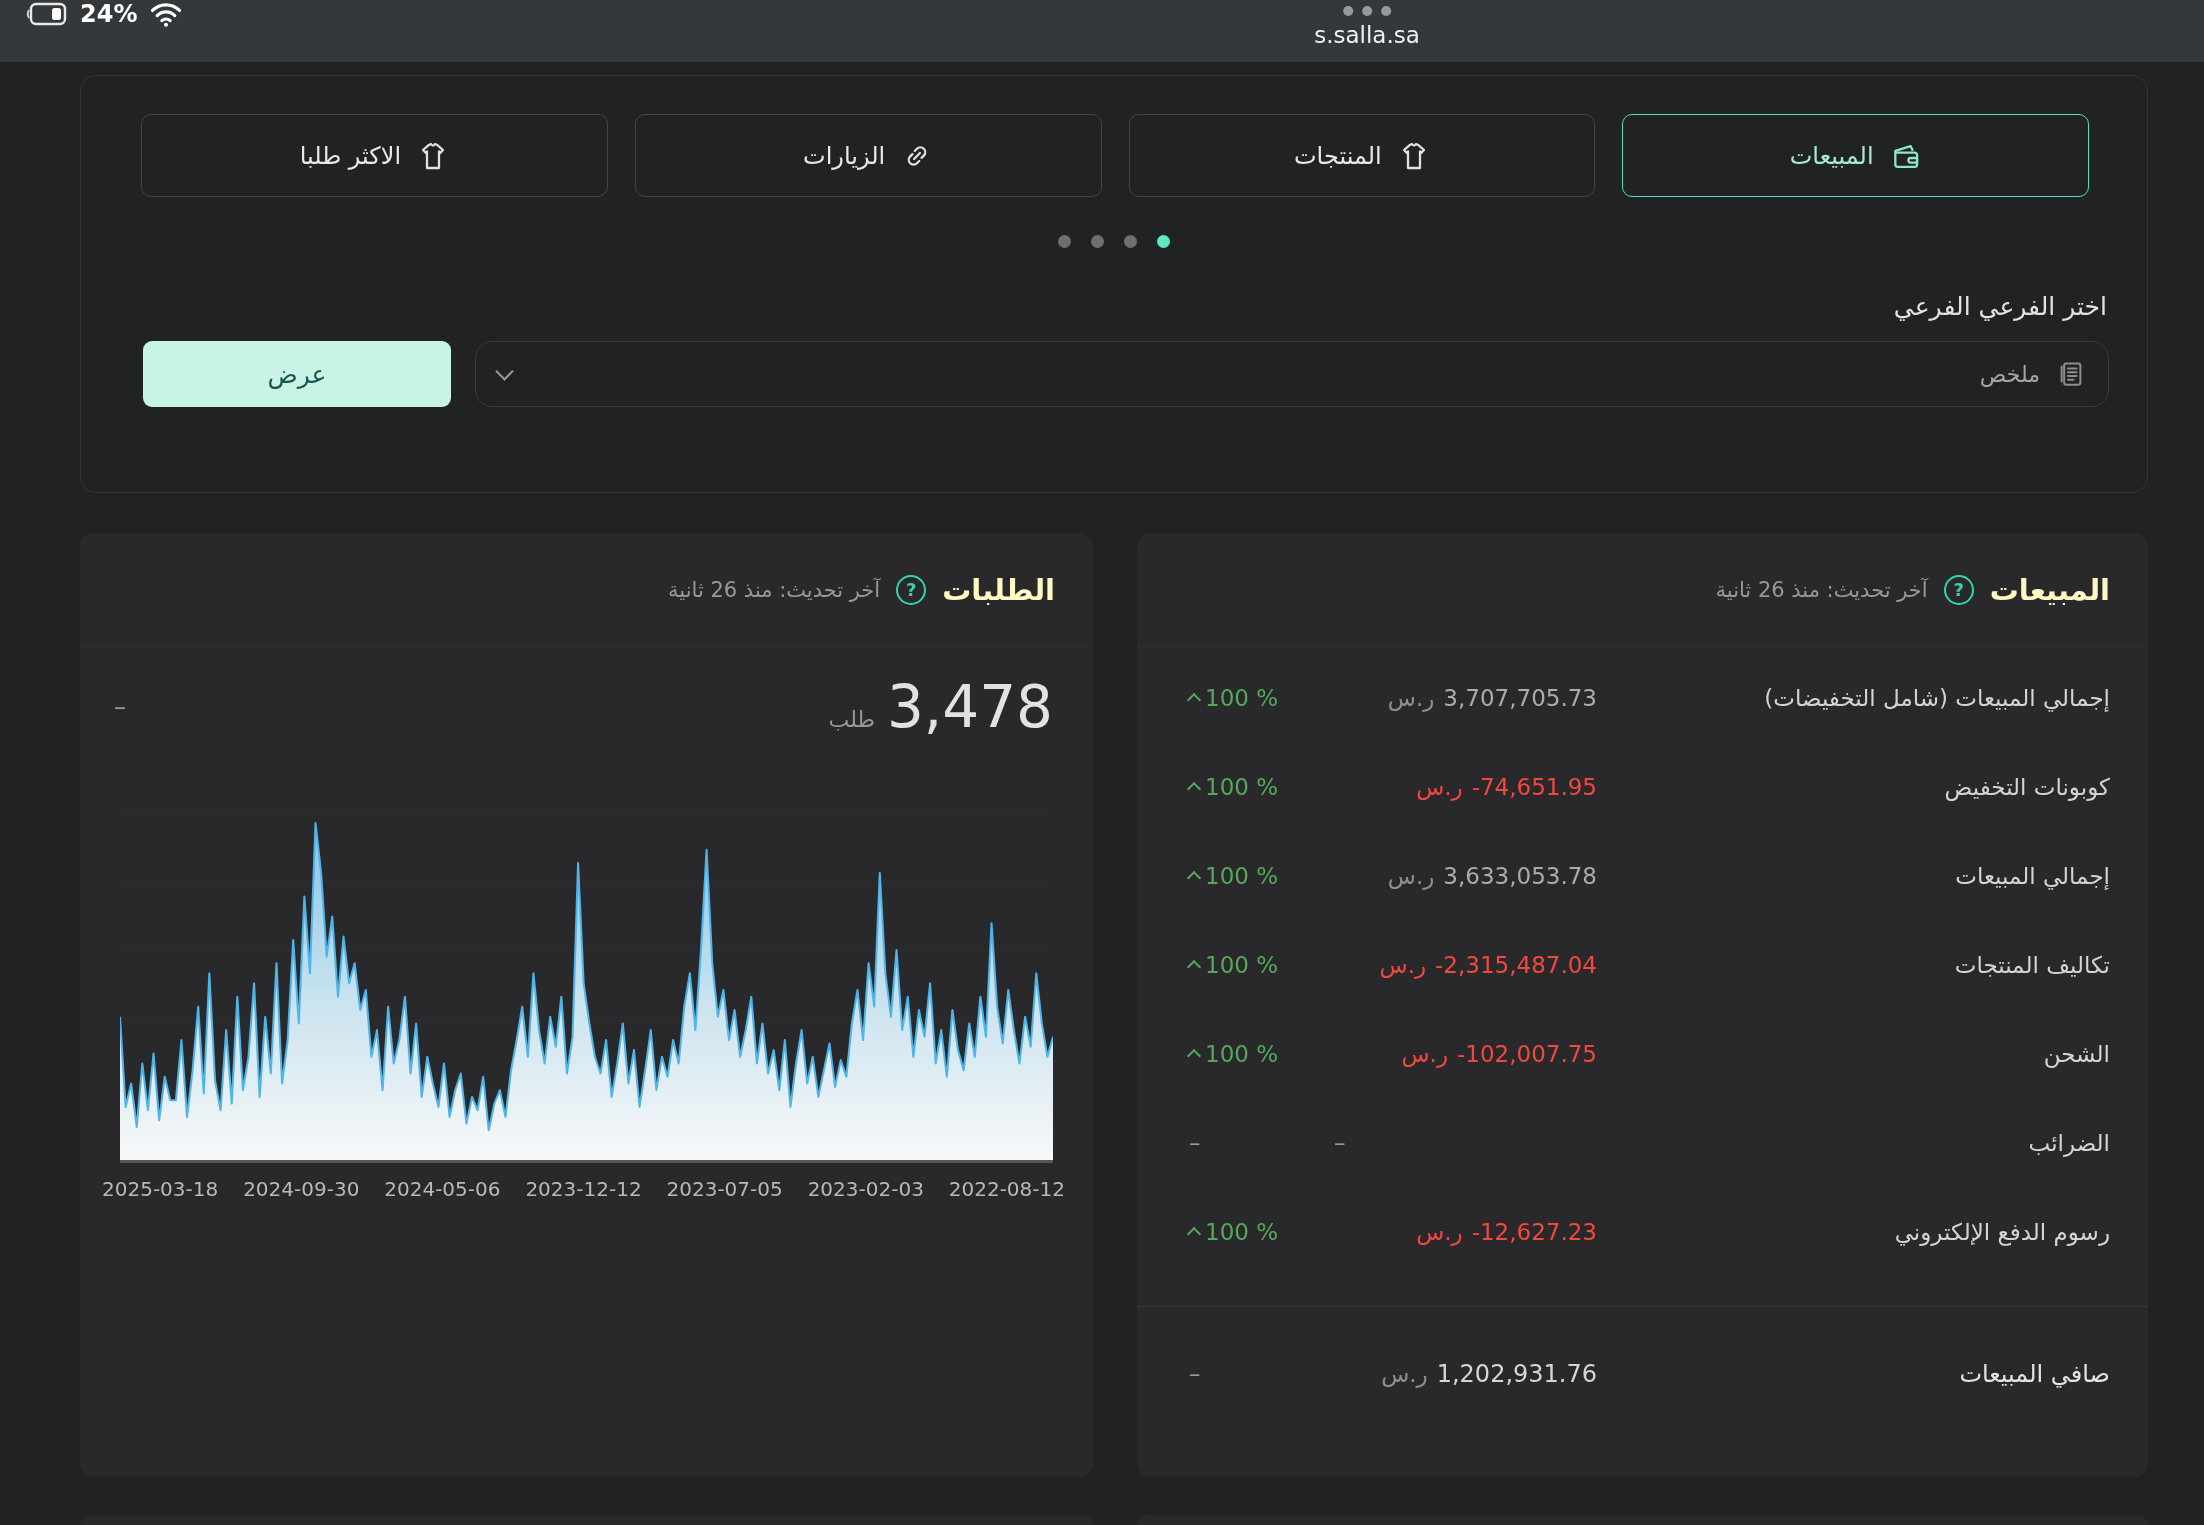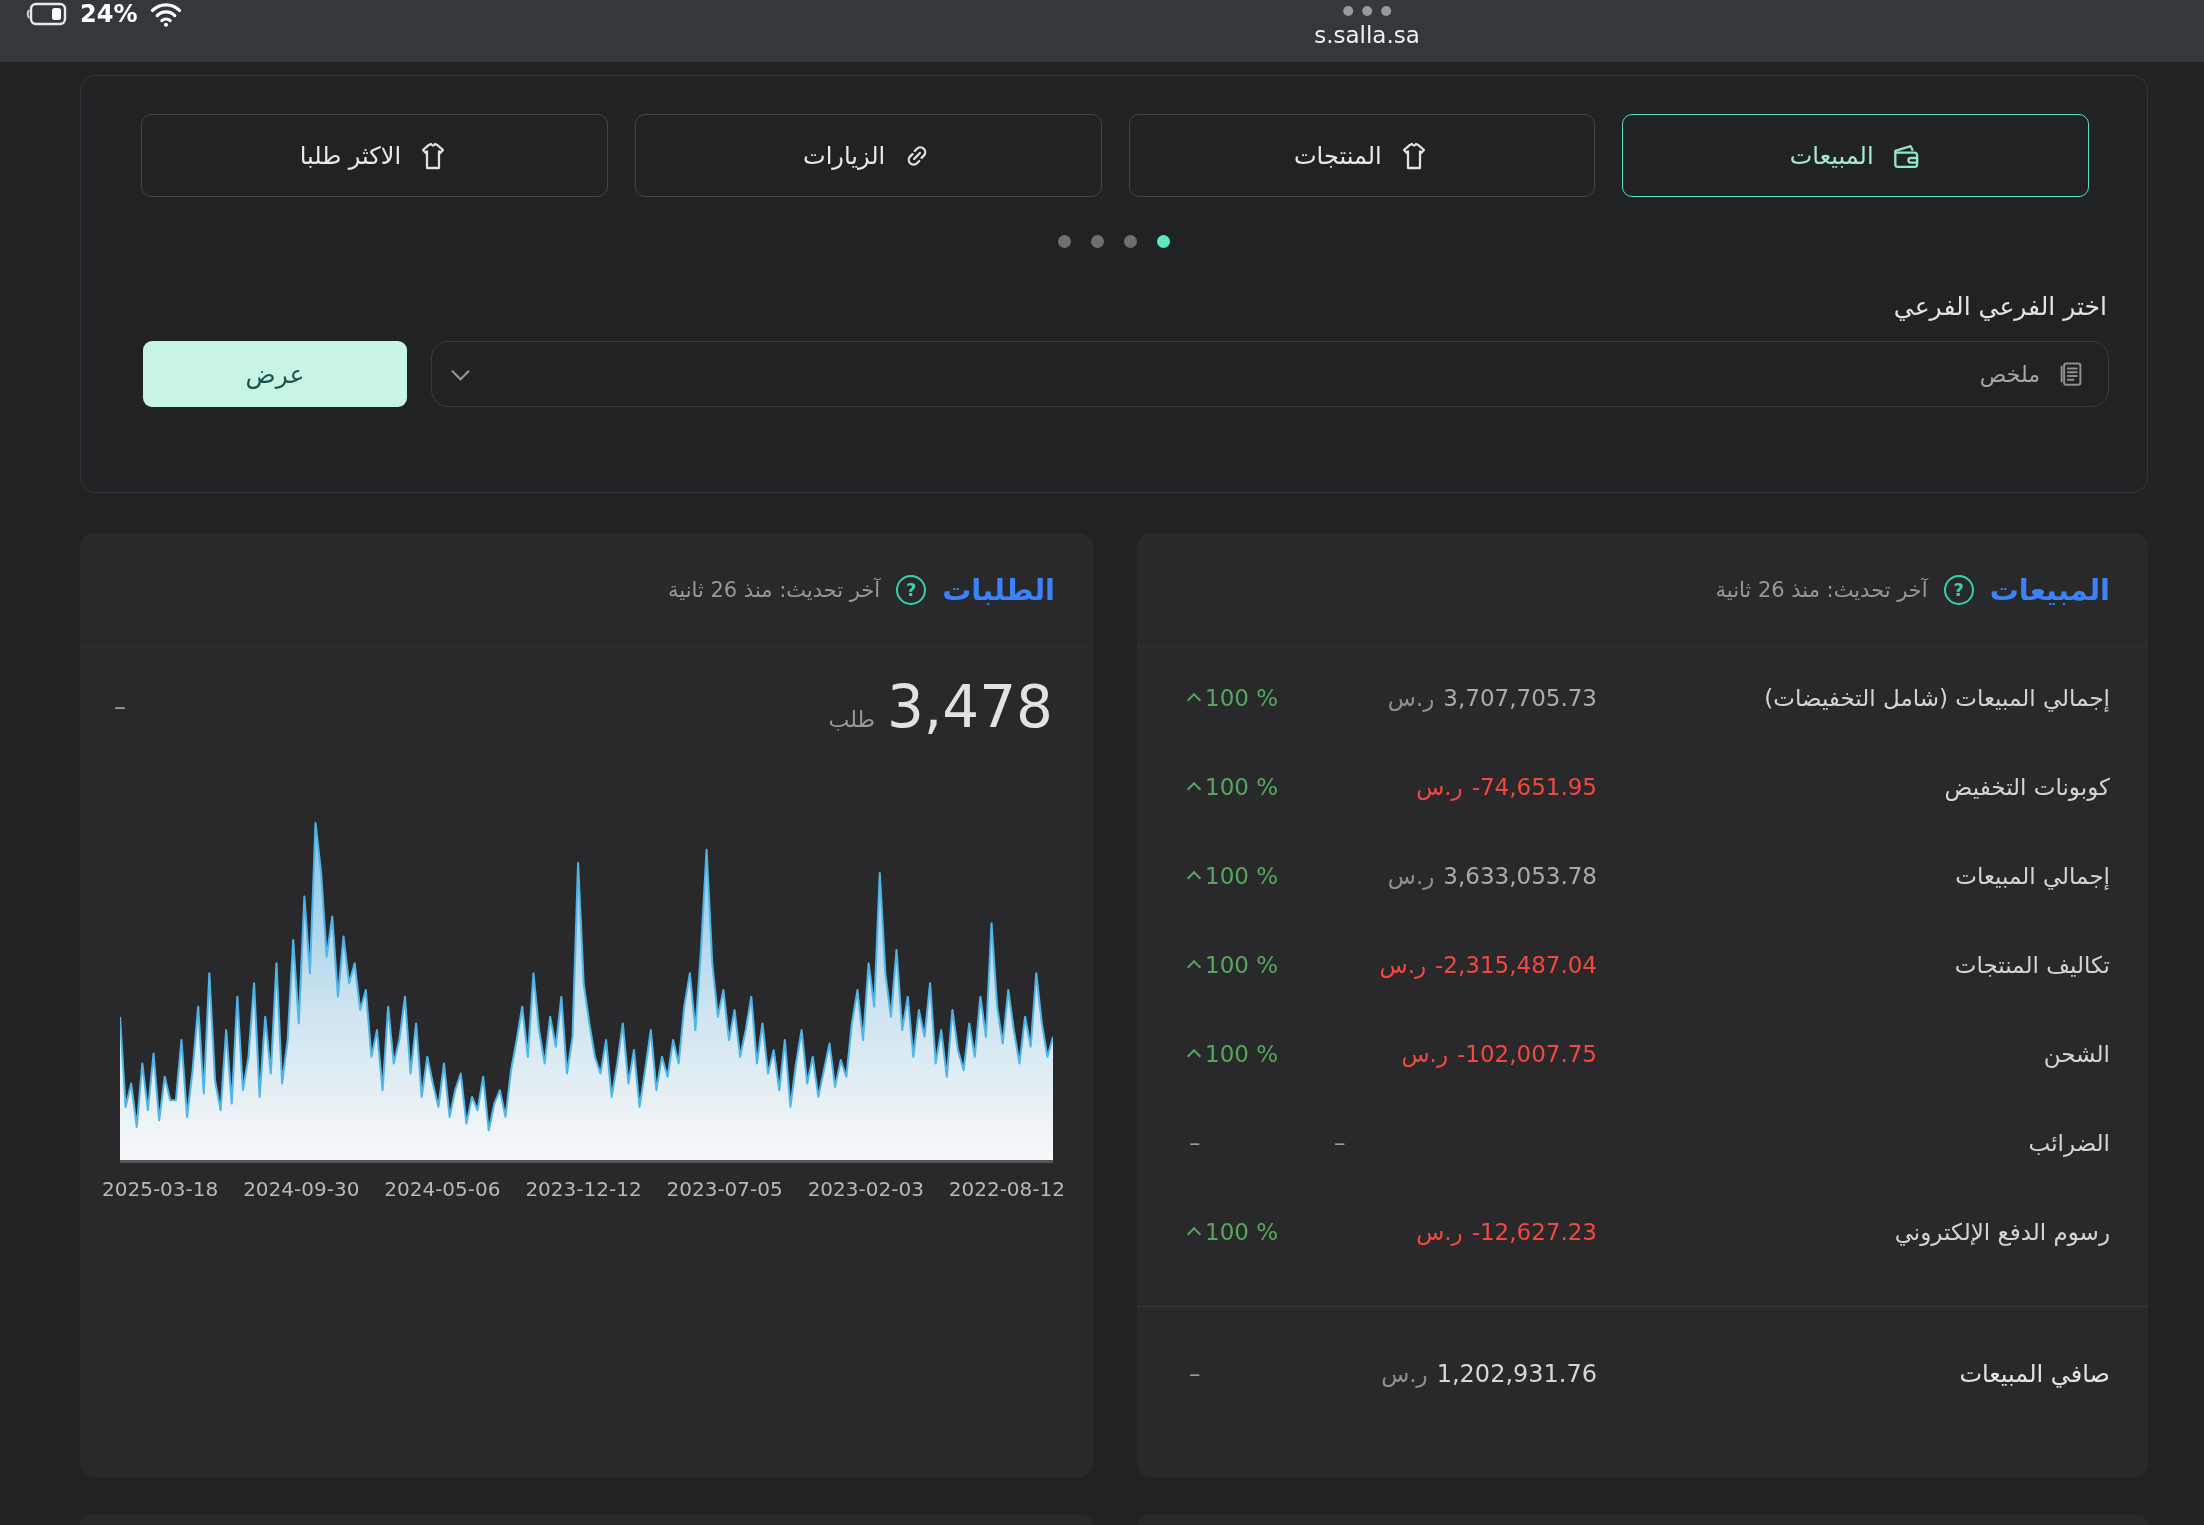--- a/index.html
+++ b/index.html
@@ -28,30 +28,30 @@
   .pager .dot{width:13px;height:13px;border-radius:50%;background:#6E6F71;cursor:pointer;}
   .pager .dot.active{background:#5FE7C2;}
   .picker-title{margin:44px 40px 0 0;text-align:right;color:#E3E3E5;font-size:25px;}
   .picker-row{display:flex;align-items:center;gap:24px;margin:20px 38px 0 62px;}
   .select-box{flex:1;height:66px;border:1px solid #3B3B3E;border-radius:17px;display:flex;
               align-items:center;padding:0 22px;color:#A5A5A7;font-size:22px;gap:16px;cursor:pointer;}
   .select-box .doc{color:#8E8E90;display:flex;}
   .select-box .spacer{flex:1;}
   .chev-down{width:13px;height:13px;border-left:2.5px solid #98989A;border-bottom:2.5px solid #98989A;
              transform:rotate(-45deg);margin-bottom:5px;}
-  .view-btn{width:264px;height:66px;background:#C8F4E6;color:#15544E;font-size:25px;border:none;
+  .view-btn{width:308px;height:66px;background:#C8F4E6;color:#15544E;font-size:25px;border:none;
             border-radius:9px;cursor:pointer;font-family:inherit;}
 
   
   .card{position:absolute;top:533px;height:944px;background:#29292B;border-radius:14px;}
   .card.orders{left:80px;width:1013px;}
   .card.sales{left:1137px;width:1011px;}
   .card-header{height:114px;display:flex;align-items:center;padding:0 38px;gap:16px;
                border-bottom:1px solid #2E2F31;}
-  .card-title{color:#3b82f6;font-size:29px;font-weight:700;}
+  .card-title{color:#fef9c3;font-size:29px;font-weight:700;}
   .q-icon{width:30px;height:30px;border:2px solid #35D4A8;border-radius:50%;color:#35D4A8;
           font-size:18px;font-weight:700;display:flex;align-items:center;justify-content:center;cursor:pointer;}
   .muted{color:#98989A;font-size:21px;}
 
   
   .stats-row{display:flex;align-items:center;padding:0 40px 0 34px;margin-top:26px;}
   .big-group{display:flex;align-items:baseline;gap:12px;}
   .big-num{color:#E2E2E4;font-size:58px;}
   .big-unit{color:#98989A;font-size:22px;}
   .stats-spacer{flex:1;}

